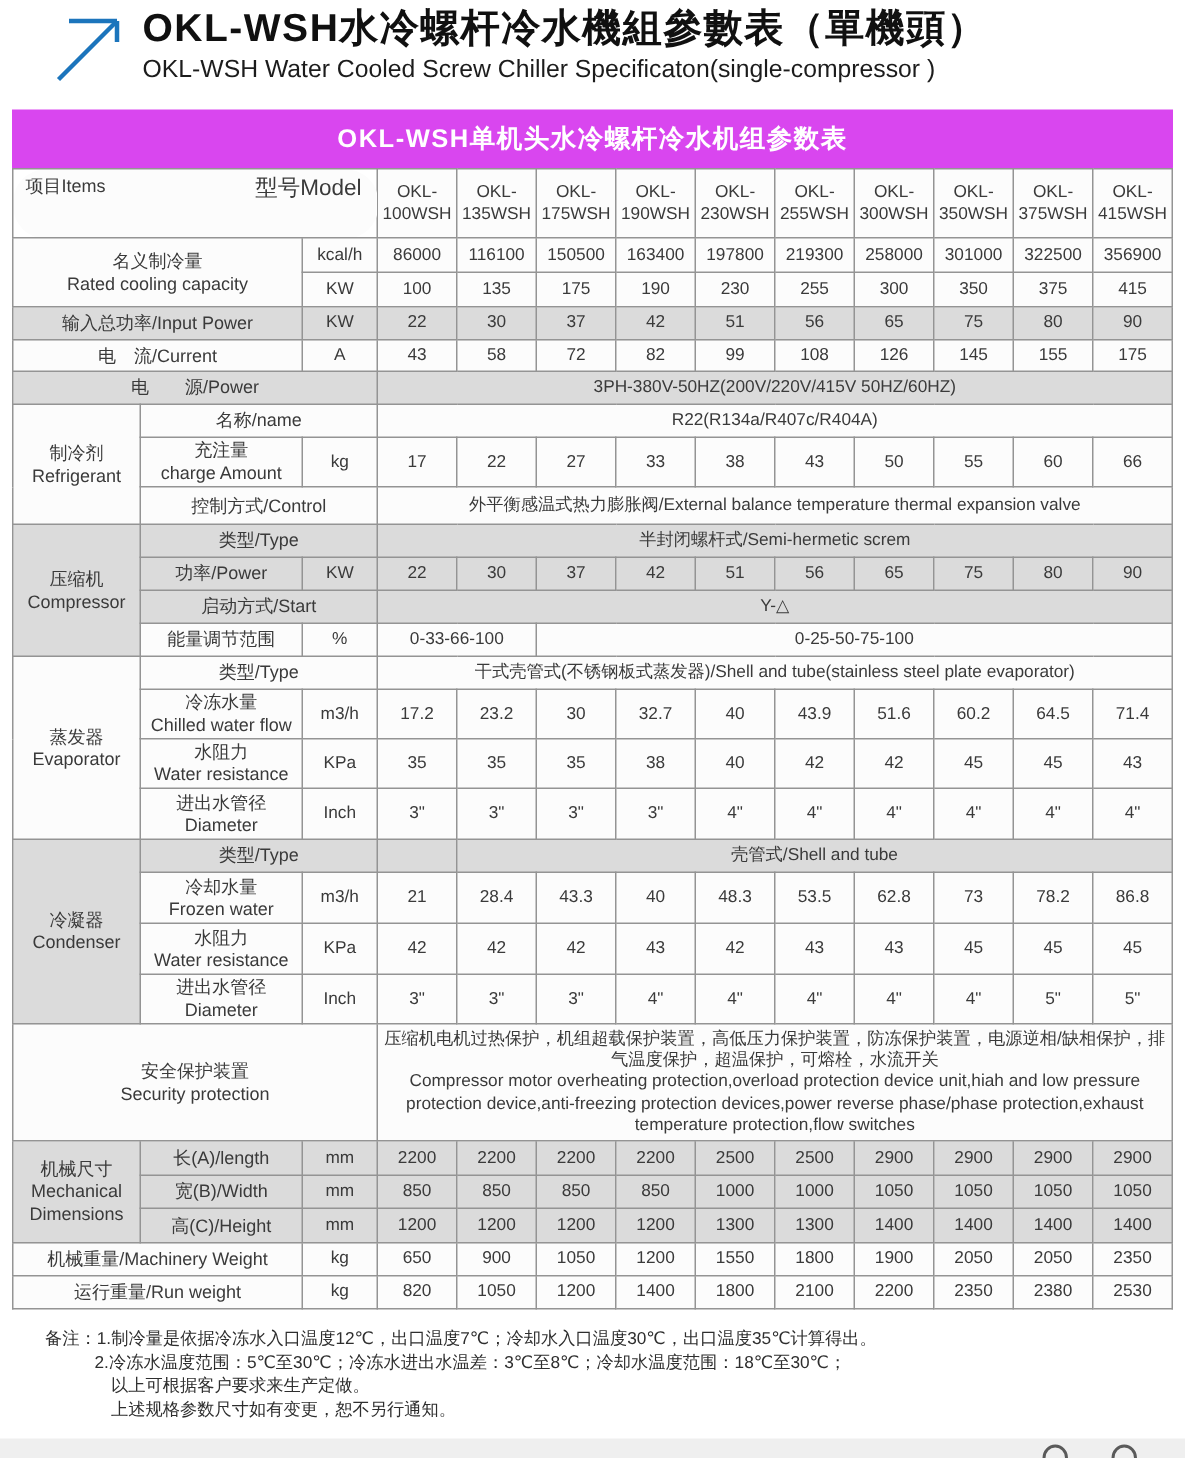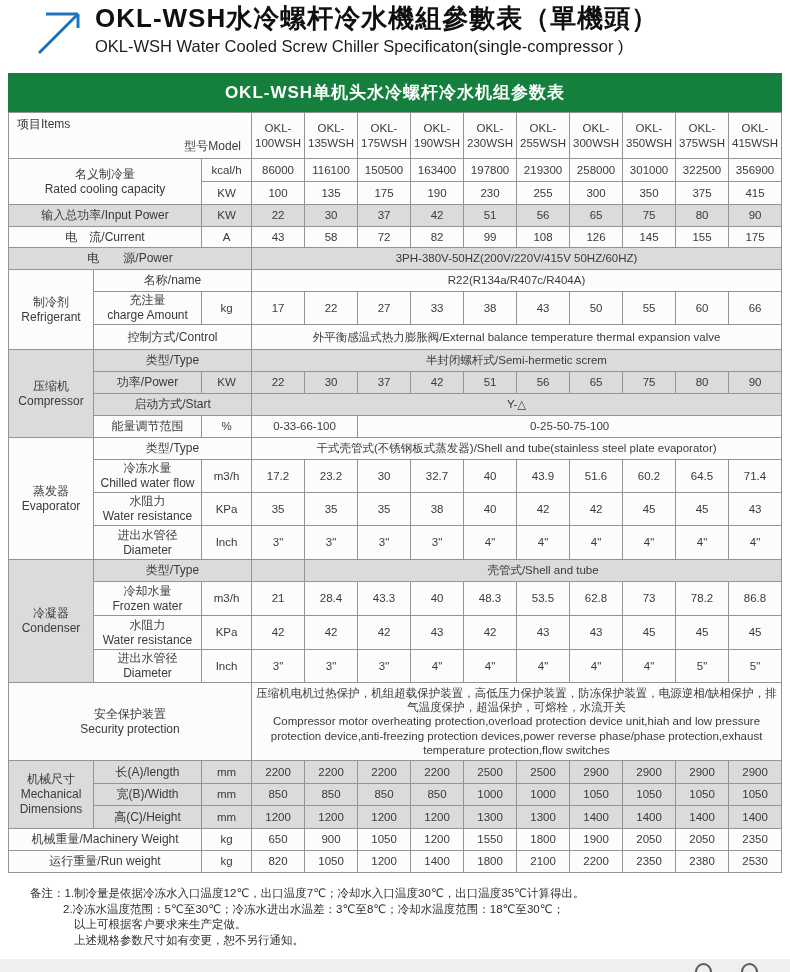--- a/index.html
+++ b/index.html
@@ -7,41 +7,41 @@
     width:790px;height:972px;position:relative;overflow:hidden;
     background:#ffffff;color:#3a3a3a;
     font-family:"Liberation Sans","DejaVu Sans",sans-serif;
   }
   .page-header{display:flex;align-items:flex-start;padding:3px 0 0 33px;}
   .logo{width:50px;height:46px;margin:6px 12px 0 0;flex:0 0 auto;}
   .title-cn{font-size:26px;font-weight:bold;color:#101010;line-height:30px;letter-spacing:1px;margin:0;}
   .title-en{font-size:16.5px;font-weight:normal;color:#1c1c1c;line-height:22px;margin:2px 0 0 0;}
   .caption{
     margin:16px 8px 0 8px;height:39px;line-height:39px;
-    background:#15803d;color:#ffffff;text-align:center;
+    background:#d946ef;color:#ffffff;text-align:center;
     font-size:17px;font-weight:bold;letter-spacing:1px;
   }
   table.spec{
     margin:0 8px;width:774px;table-layout:fixed;border-collapse:collapse;
     font-size:11.5px;color:#3a3a3a;
   }
   table.spec td{
     border:1px solid #949494;text-align:center;vertical-align:middle;
     padding:1px 2px;white-space:pre-line;line-height:1.25;background:#FCFCFC;
   }
   tr.shade td{background:#DBDBDB;}
   td.model-th{background:#DBDBDB;font-size:11.5px;line-height:1.3;}
   td.corner{
     position:relative;background-color:#DBDBDB;padding:0;
     background-image:linear-gradient(to bottom right,
       rgba(0,0,0,0) 49.5%, #8a8a8a 49.5%, #8a8a8a 50.5%, rgba(0,0,0,0) 50.5%);
     border-radius:21px;
   }
   .corner-items{position:absolute;top:4px;left:8px;font-size:12px;}
-  .corner-model{position:absolute;bottom:4px;right:10px;font-size:12px;}
+  .corner-model{position:absolute;bottom:22px;right:10px;font-size:15px;}
   td.label{font-size:12px;}
   td.group{font-size:12px;}
   td.unit{font-size:11.5px;}
   td.secu{text-align:left;padding:3px 7px;font-size:11.5px;line-height:1.32;}
   .notes{margin:13px 0 0 30px;font-size:11.5px;line-height:15.5px;color:#2e2e2e;}
   .note-line{white-space:pre-wrap;}
   .ind1{padding-left:33px;}
   .ind2{padding-left:44px;}
   .footer-band{position:absolute;left:0;right:0;bottom:0;height:13px;background:#EFEFEF;overflow:hidden;}
   .footer-mark{position:absolute;top:4px;width:13px;height:14px;border:2px solid #5a5a5a;border-radius:50%;background:transparent;}

